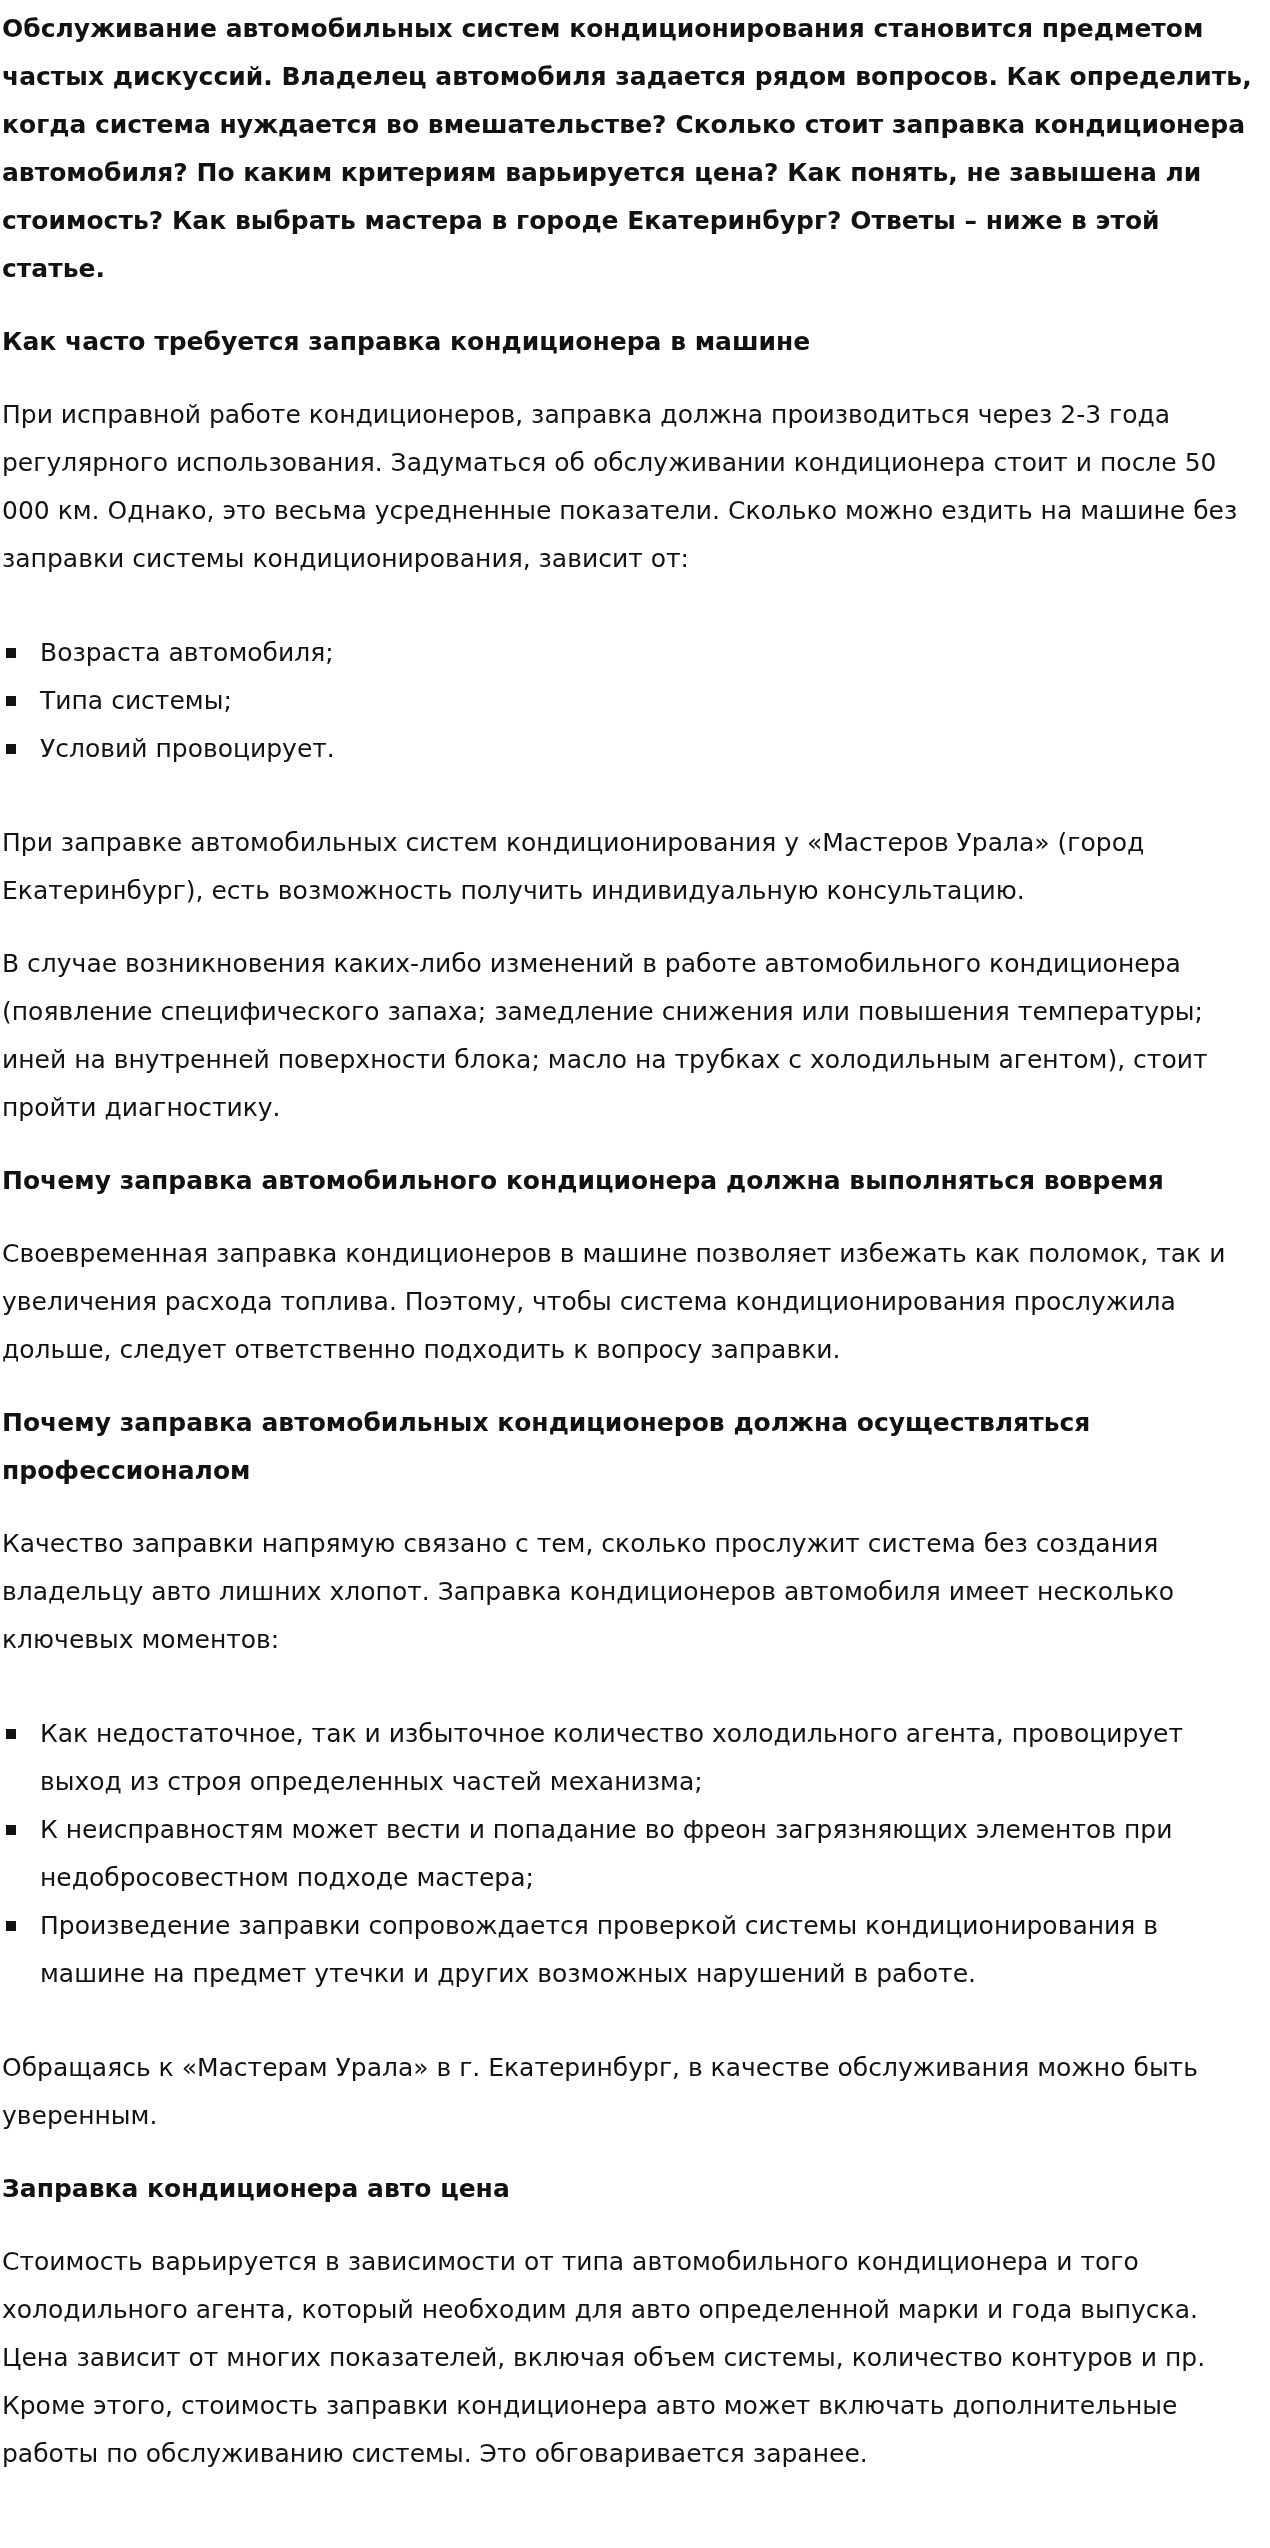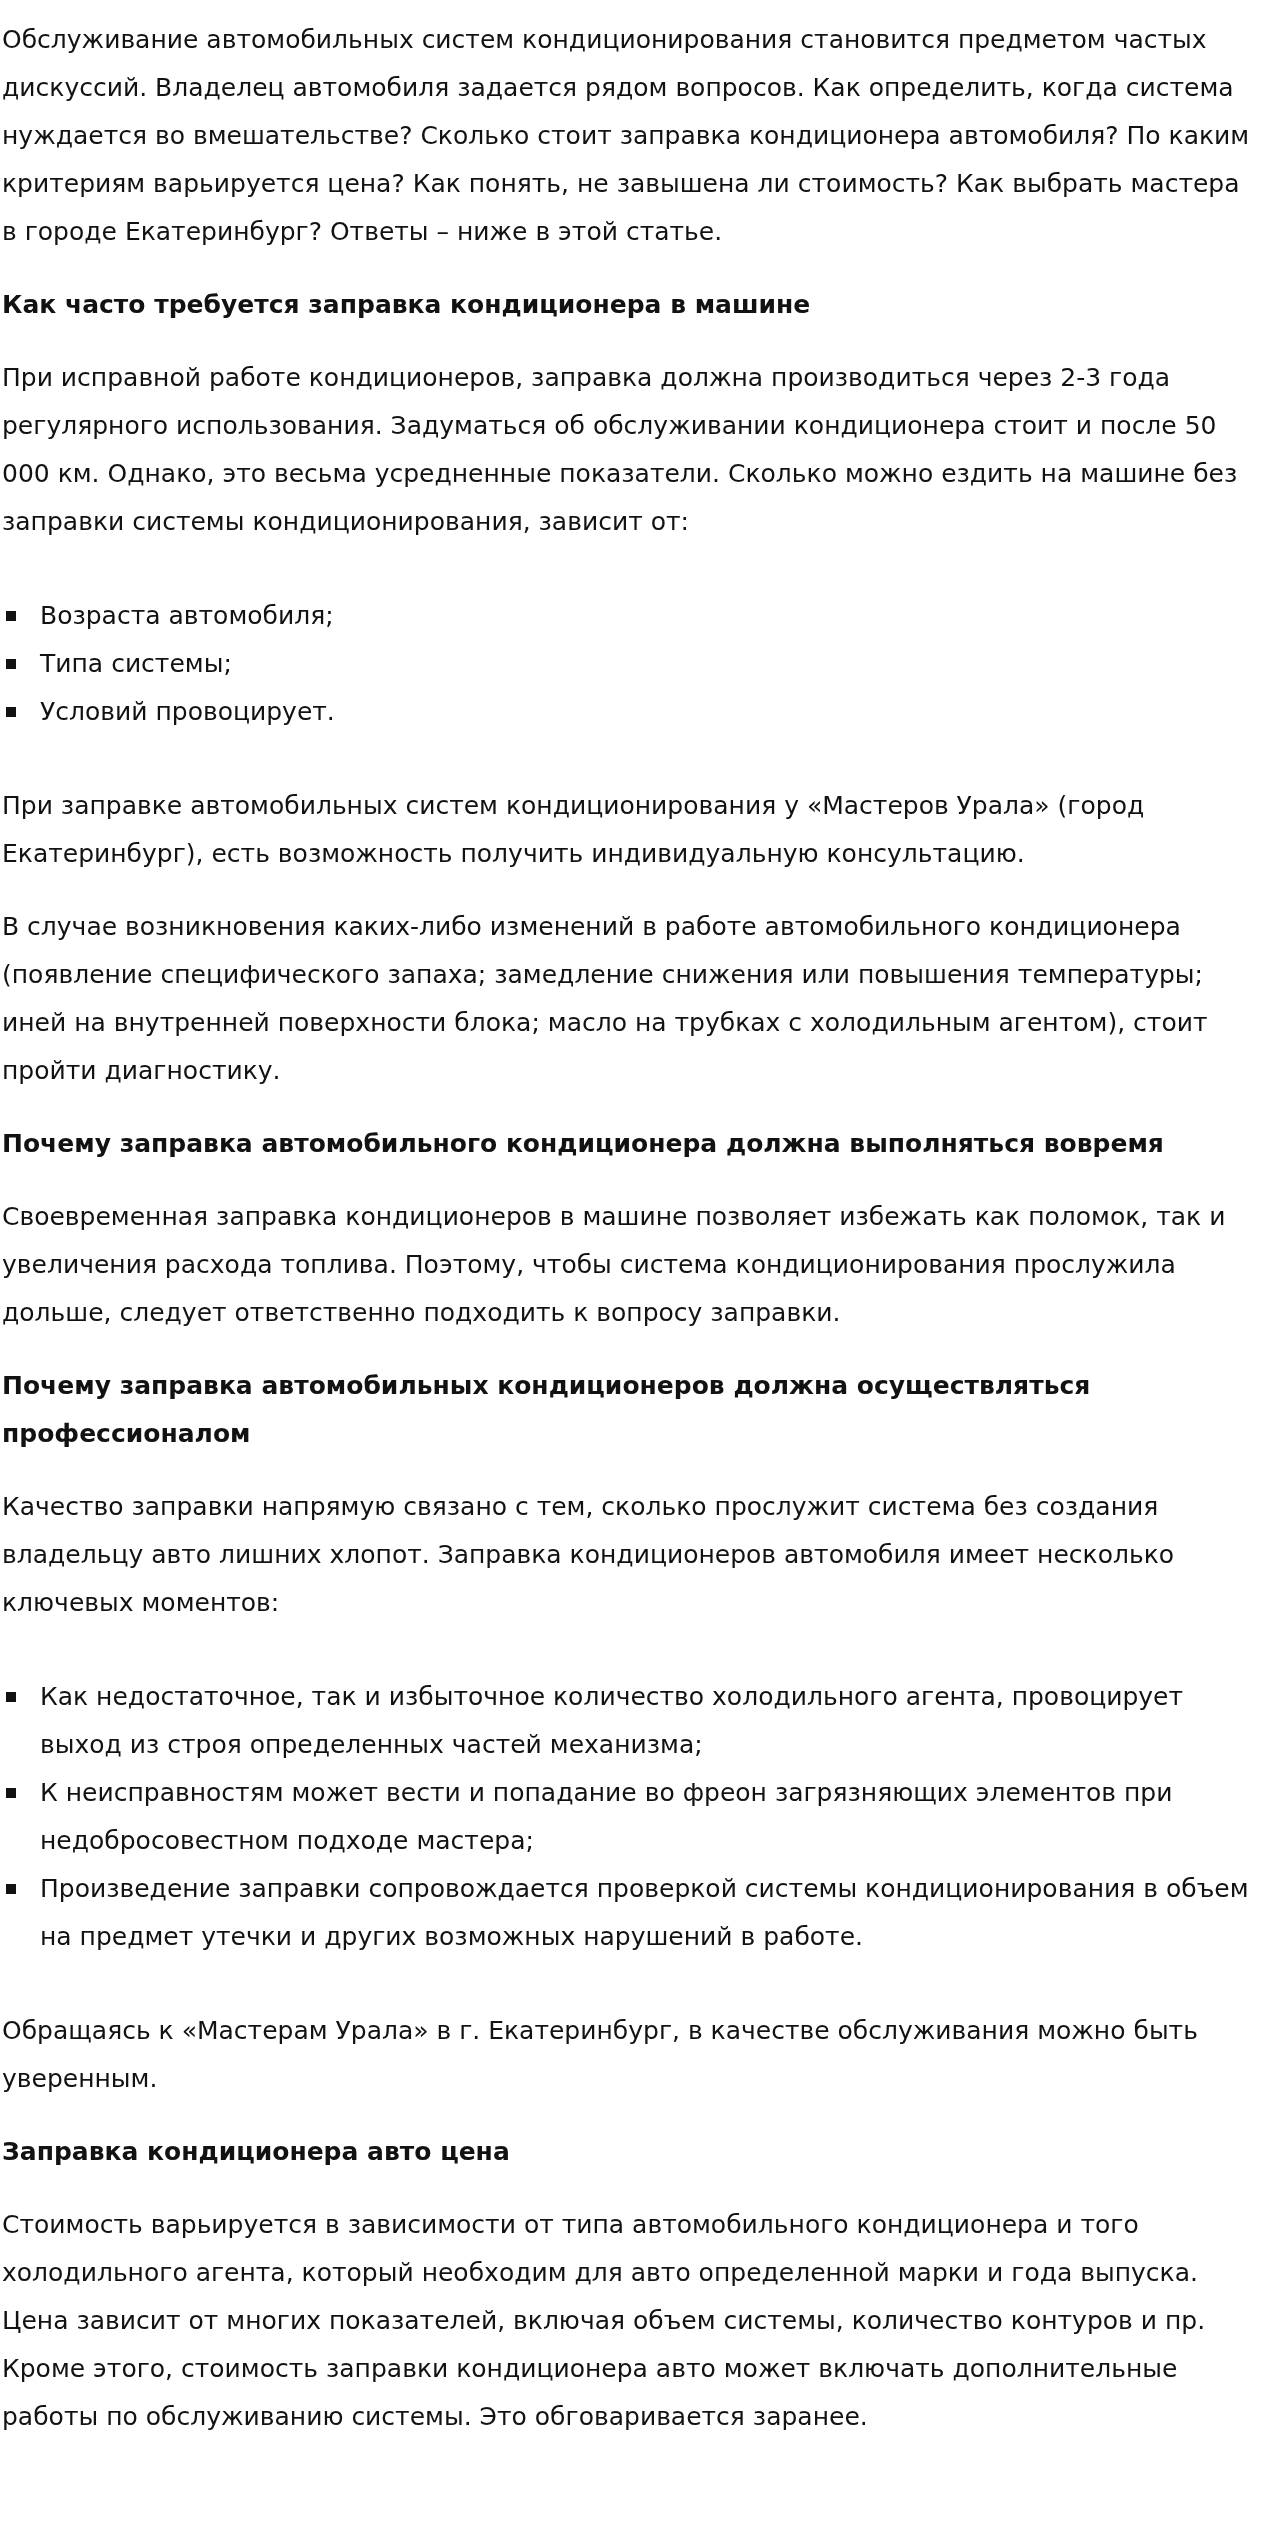--- a/index.html
+++ b/index.html
@@ -22,21 +22,22 @@
   }
   .para {
     margin: 25px 0;
   }
   .heading {
     margin: 25px 0;
     font-size: 25px;
     font-weight: 700;
   }
   .page > :first-child {
-    margin-top: 15px;
+    margin-top: 4px;
+    font-weight: bold;
   }
   .bullet-list {
     list-style: none;
     margin: 46px 0;
     padding: 0;
   }
   .bullet-list li {
     position: relative;
     padding-left: 38px;
   }
@@ -75,21 +76,21 @@
 
   <p class="para">Своевременная заправка кондиционеров в машине позволяет избежать как поломок, так и увеличения расхода топлива. Поэтому, чтобы система кондиционирования прослужила дольше, следует ответственно подходить к вопросу заправки.</p>
 
   <h2 class="heading">Почему заправка автомобильных кондиционеров должна осуществляться профессионалом</h2>
 
   <p class="para">Качество заправки напрямую связано с тем, сколько прослужит система без создания владельцу авто лишних хлопот. Заправка кондиционеров автомобиля имеет несколько ключевых моментов:</p>
 
   <ul class="bullet-list">
     <li>Как недостаточное, так и избыточное количество холодильного агента, провоцирует выход из строя определенных частей механизма;</li>
     <li>К неисправностям может вести и попадание во фреон загрязняющих элементов при недобросовестном подходе мастера;</li>
-    <li>Произведение заправки сопровождается проверкой системы кондиционирования в объем на предмет утечки и других возможных нарушений в работе.</li>
+    <li>Произведение заправки сопровождается проверкой системы кондиционирования в машине на предмет утечки и других возможных нарушений в работе.</li>
   </ul>
 
   <p class="para">Обращаясь к «Мастерам Урала» в г. Екатеринбург, в качестве обслуживания можно быть уверенным.</p>
 
   <h2 class="heading">Заправка кондиционера авто цена</h2>
 
   <p class="para">Стоимость варьируется в зависимости от типа автомобильного кондиционера и того холодильного агента, который необходим для авто определенной марки и года выпуска. Цена зависит от многих показателей, включая объем системы, количество контуров и пр. Кроме этого, стоимость заправки кондиционера авто может включать дополнительные работы по обслуживанию системы. Это обговаривается заранее.</p>
 
 
 </main>

